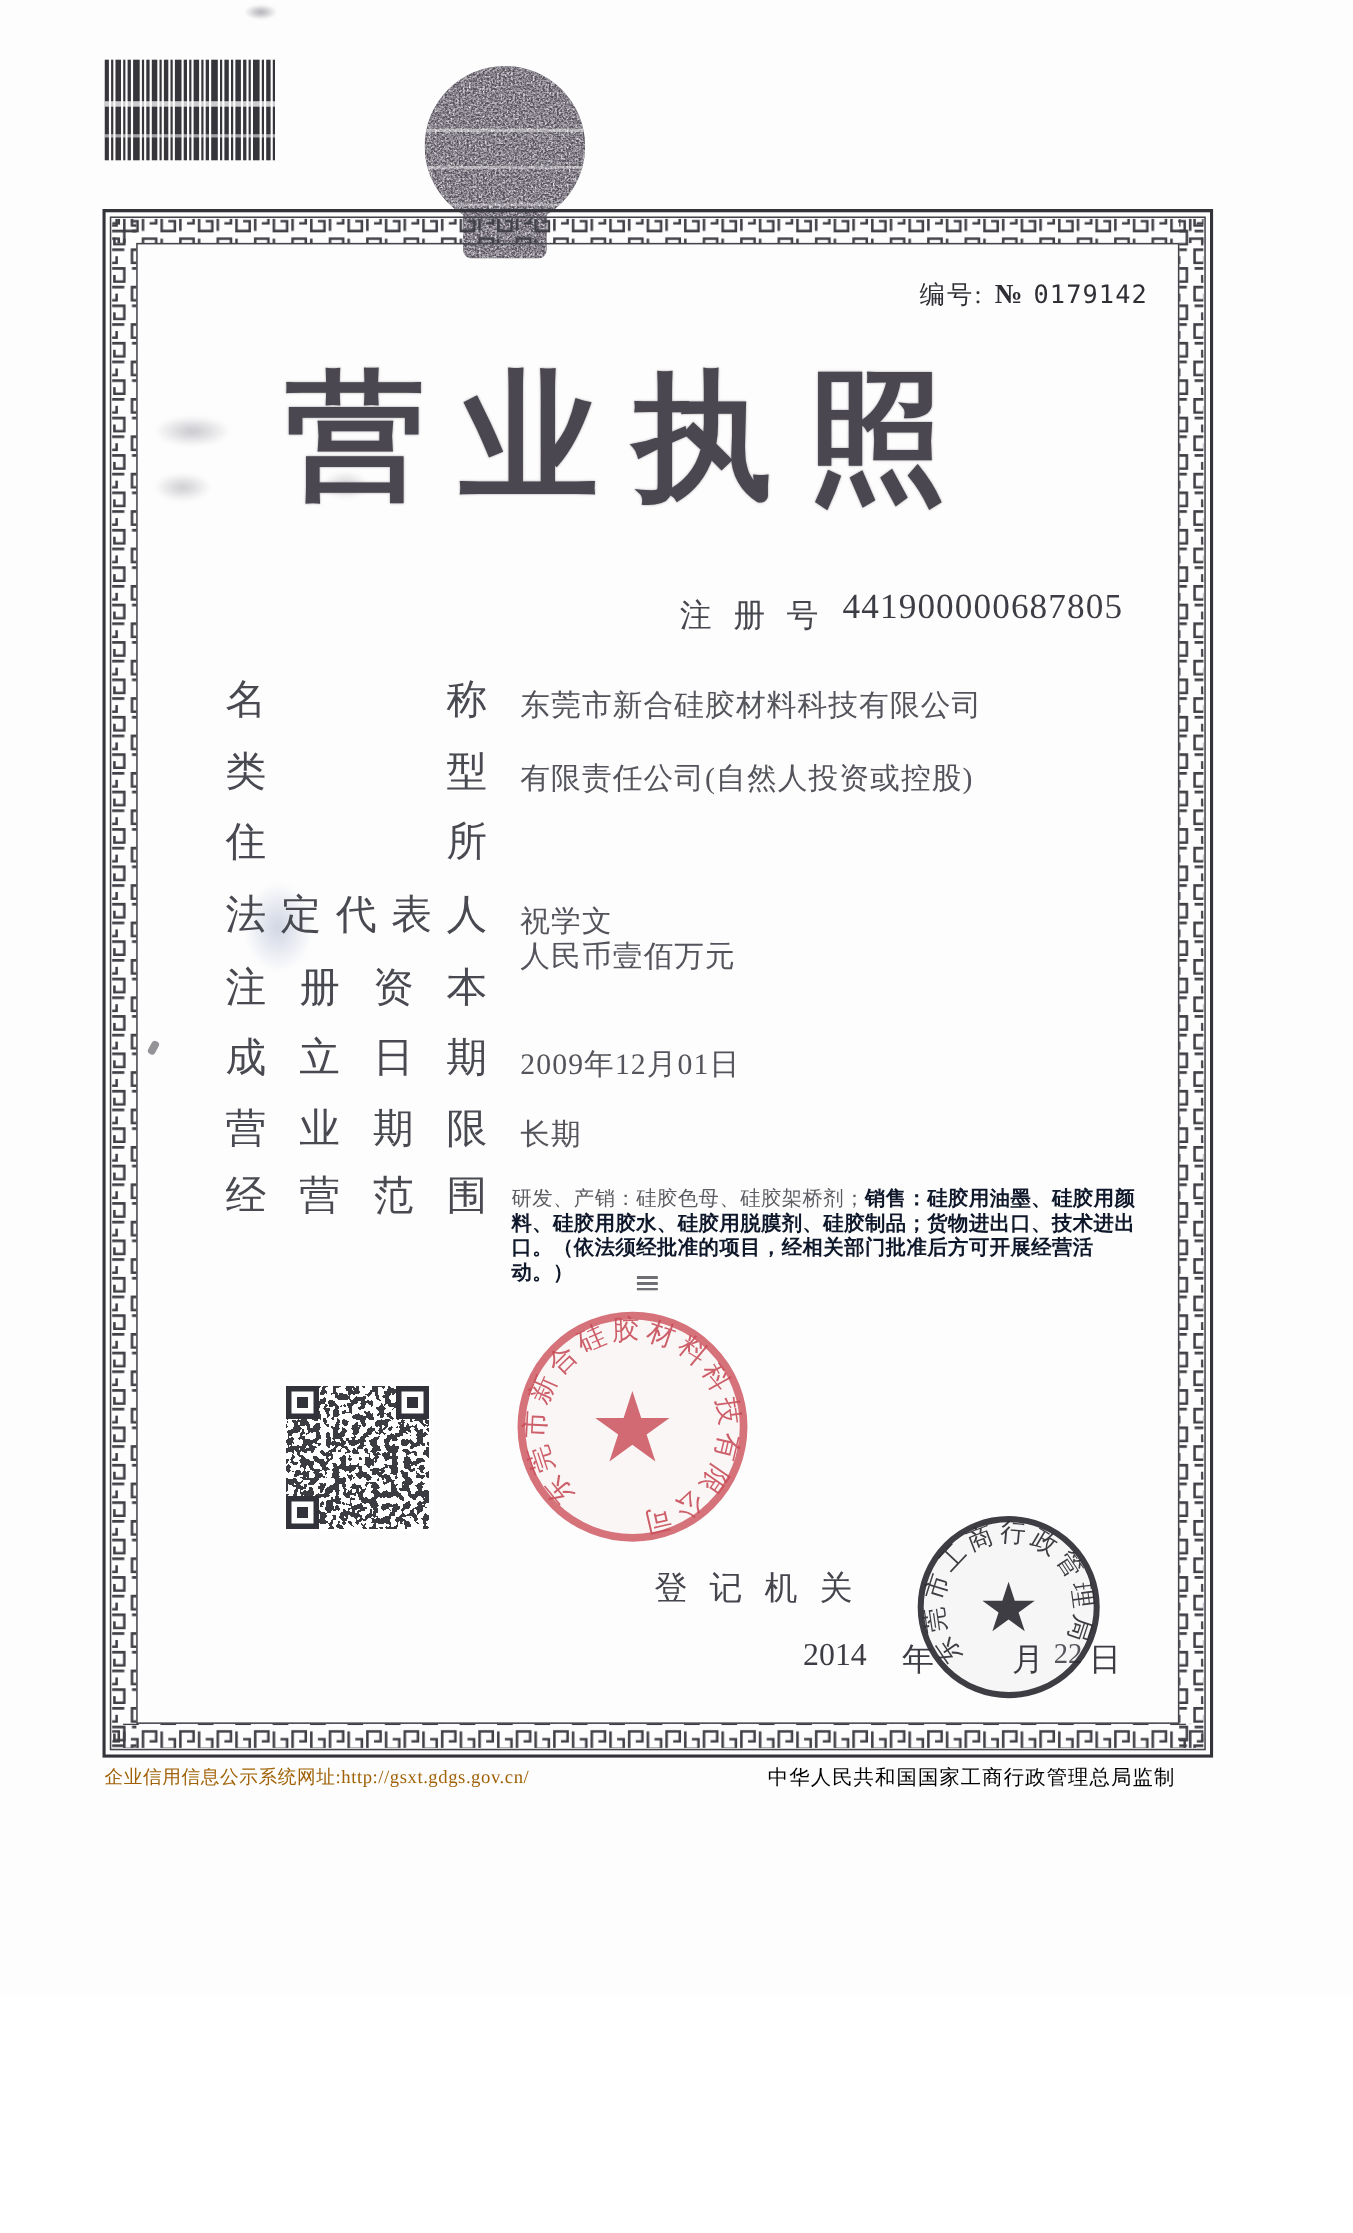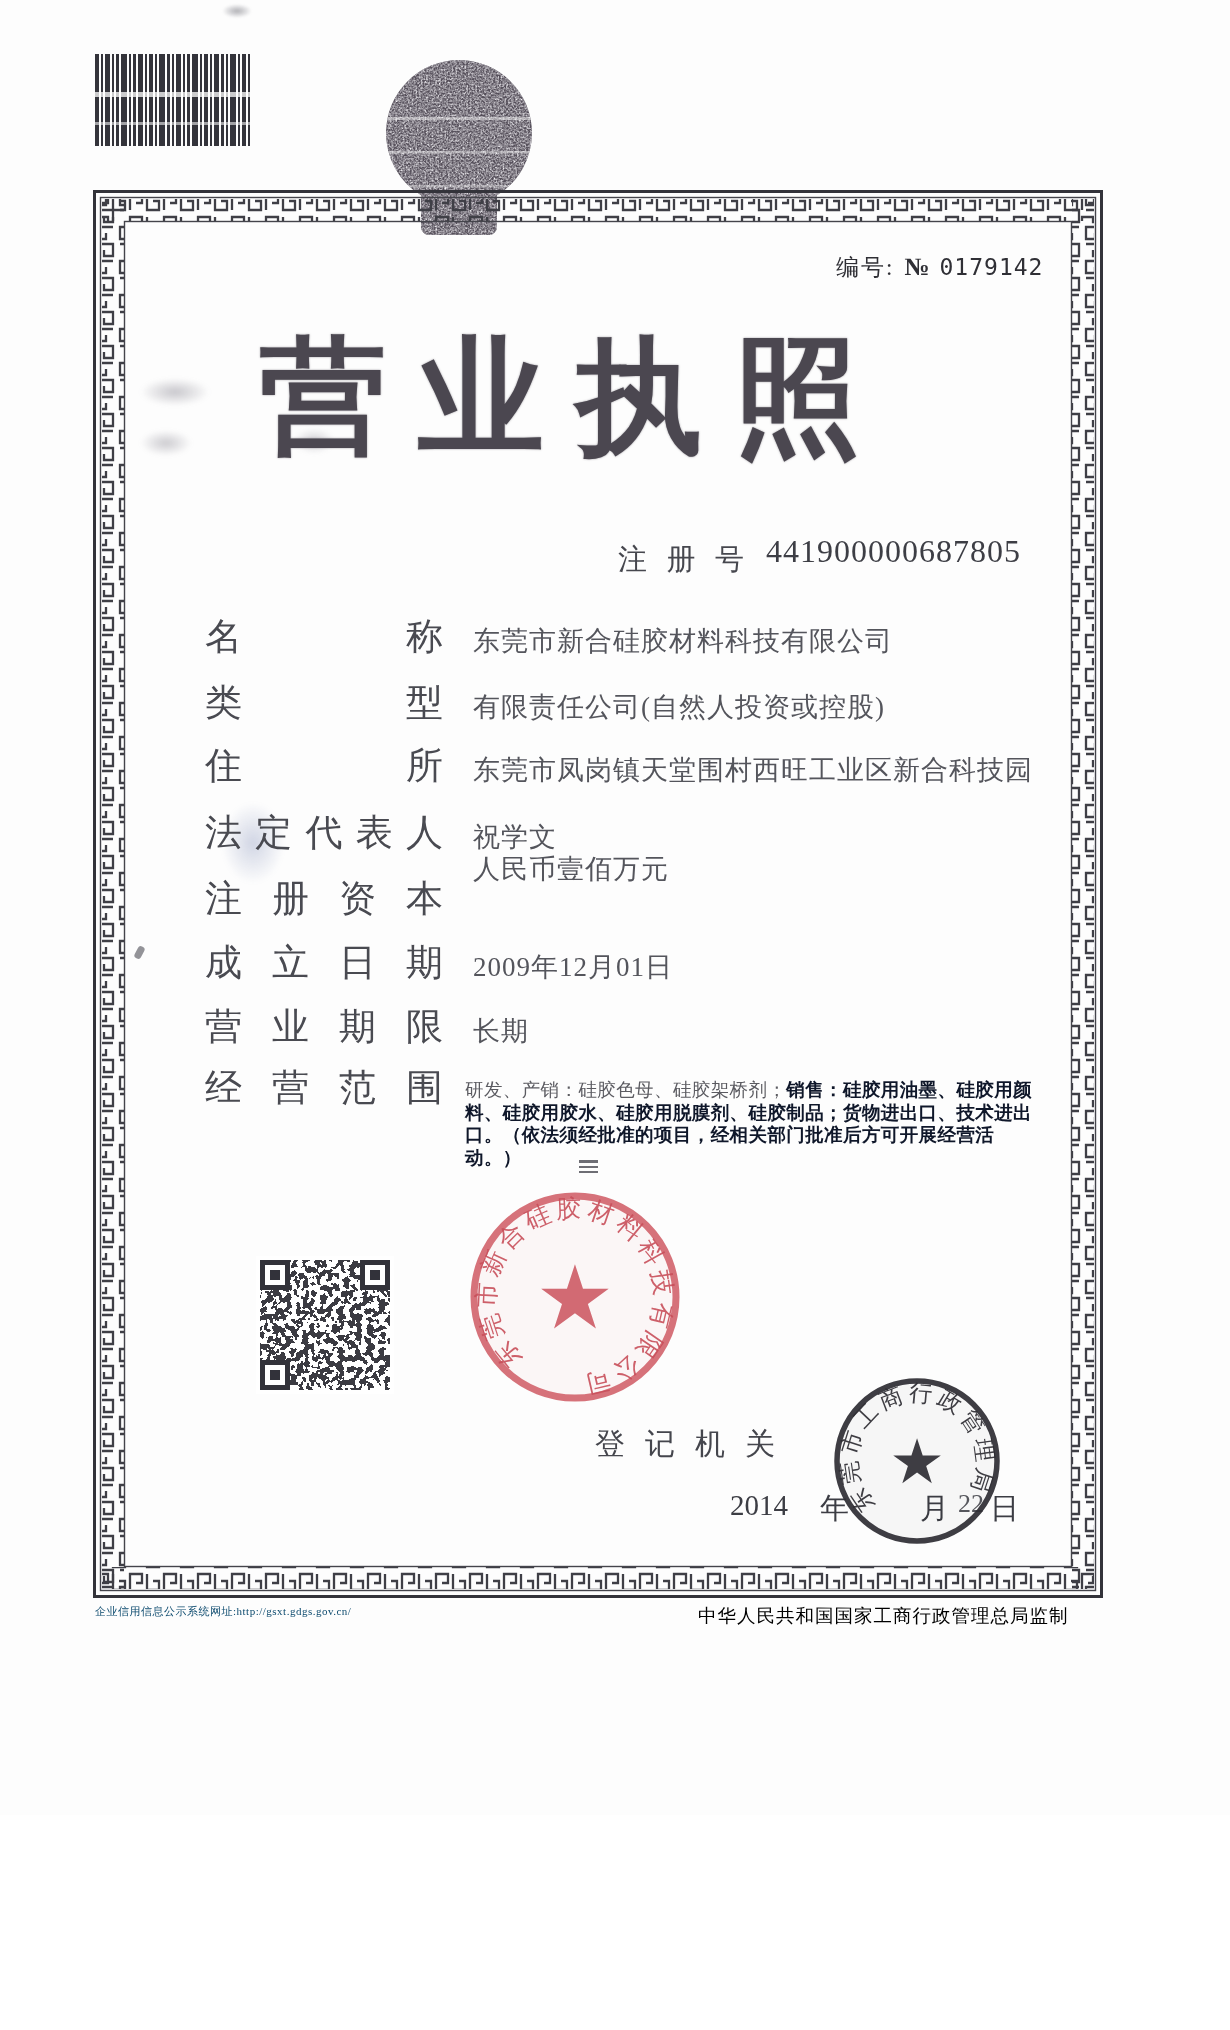--- a/index.html
+++ b/index.html
@@ -24,21 +24,21 @@
           font-size:37px;line-height:44px;color:#494a51;}
   .fvalue{left:473px;font-size:27px;line-height:34px;letter-spacing:1px;color:#54555c;white-space:nowrap;}
   .scope{left:465px;top:1079px;width:578px;font-size:18.5px;line-height:22.6px;
          letter-spacing:0.4px;color:#5b5b61;white-space:normal;}
   .scope .bold{font-weight:700;color:#0f172a;}
   
   .registrar{top:1424px;left:595px;width:180px;display:flex;justify-content:space-between;
              font-size:30px;color:#45464d;}
   .date-line span{position:absolute;top:1489px;font-size:29px;color:#3c3d44;text-align:center;}
   
-  .footer-left{top:1604px;left:95px;font-size:11px;letter-spacing:0.5px;color:#0c4a6e;}
+  .footer-left{top:1604px;left:95px;font-size:17px;letter-spacing:0.5px;color:#a16207;}
   .footer-right{top:1603px;left:698px;font-size:18.5px;letter-spacing:1px;color:#000000;}
   
   .smudge{position:absolute;border-radius:50%;filter:blur(2px);}
   .sm1{left:140px;top:378px;width:70px;height:28px;background:radial-gradient(rgba(115,112,125,.38),transparent 70%);}
   .sm2{left:140px;top:430px;width:52px;height:26px;background:radial-gradient(rgba(115,112,125,.35),transparent 70%);}
   .sm3{left:293px;top:428px;width:42px;height:26px;background:radial-gradient(rgba(115,112,125,.3),transparent 70%);}
   .sm4{left:222px;top:803px;width:62px;height:80px;background:radial-gradient(rgba(95,112,165,.28),transparent 72%);}
   .sm5{left:222px;top:4px;width:30px;height:14px;background:radial-gradient(rgba(100,100,110,.5),transparent 70%);filter:blur(1px);}
   .tick{position:absolute;left:136px;top:946px;width:7px;height:13px;border-radius:3px;
         background:rgba(60,60,70,.55);transform:rotate(28deg);}
@@ -167,21 +167,20 @@
   <div class="abs flabel" style="top:681px;">
       <span>类</span>
       <span>型</span>
     </div>
   <div class="abs fvalue" style="top:690px;">有限责任公司(自然人投资或控股)</div>
 
   <div class="abs flabel" style="top:744px;">
       <span>住</span>
       <span>所</span>
     </div>
-  <div class="abs fvalue" style="top:753px;">东莞市凤岗镇天堂围村西旺工业区新合科技园</div>
 
   <div class="abs flabel" style="top:811px;">
       <span>法</span>
       <span>定</span>
       <span>代</span>
       <span>表</span>
       <span>人</span>
     </div>
   <div class="abs fvalue" style="top:820px;">祝学文</div>
 

